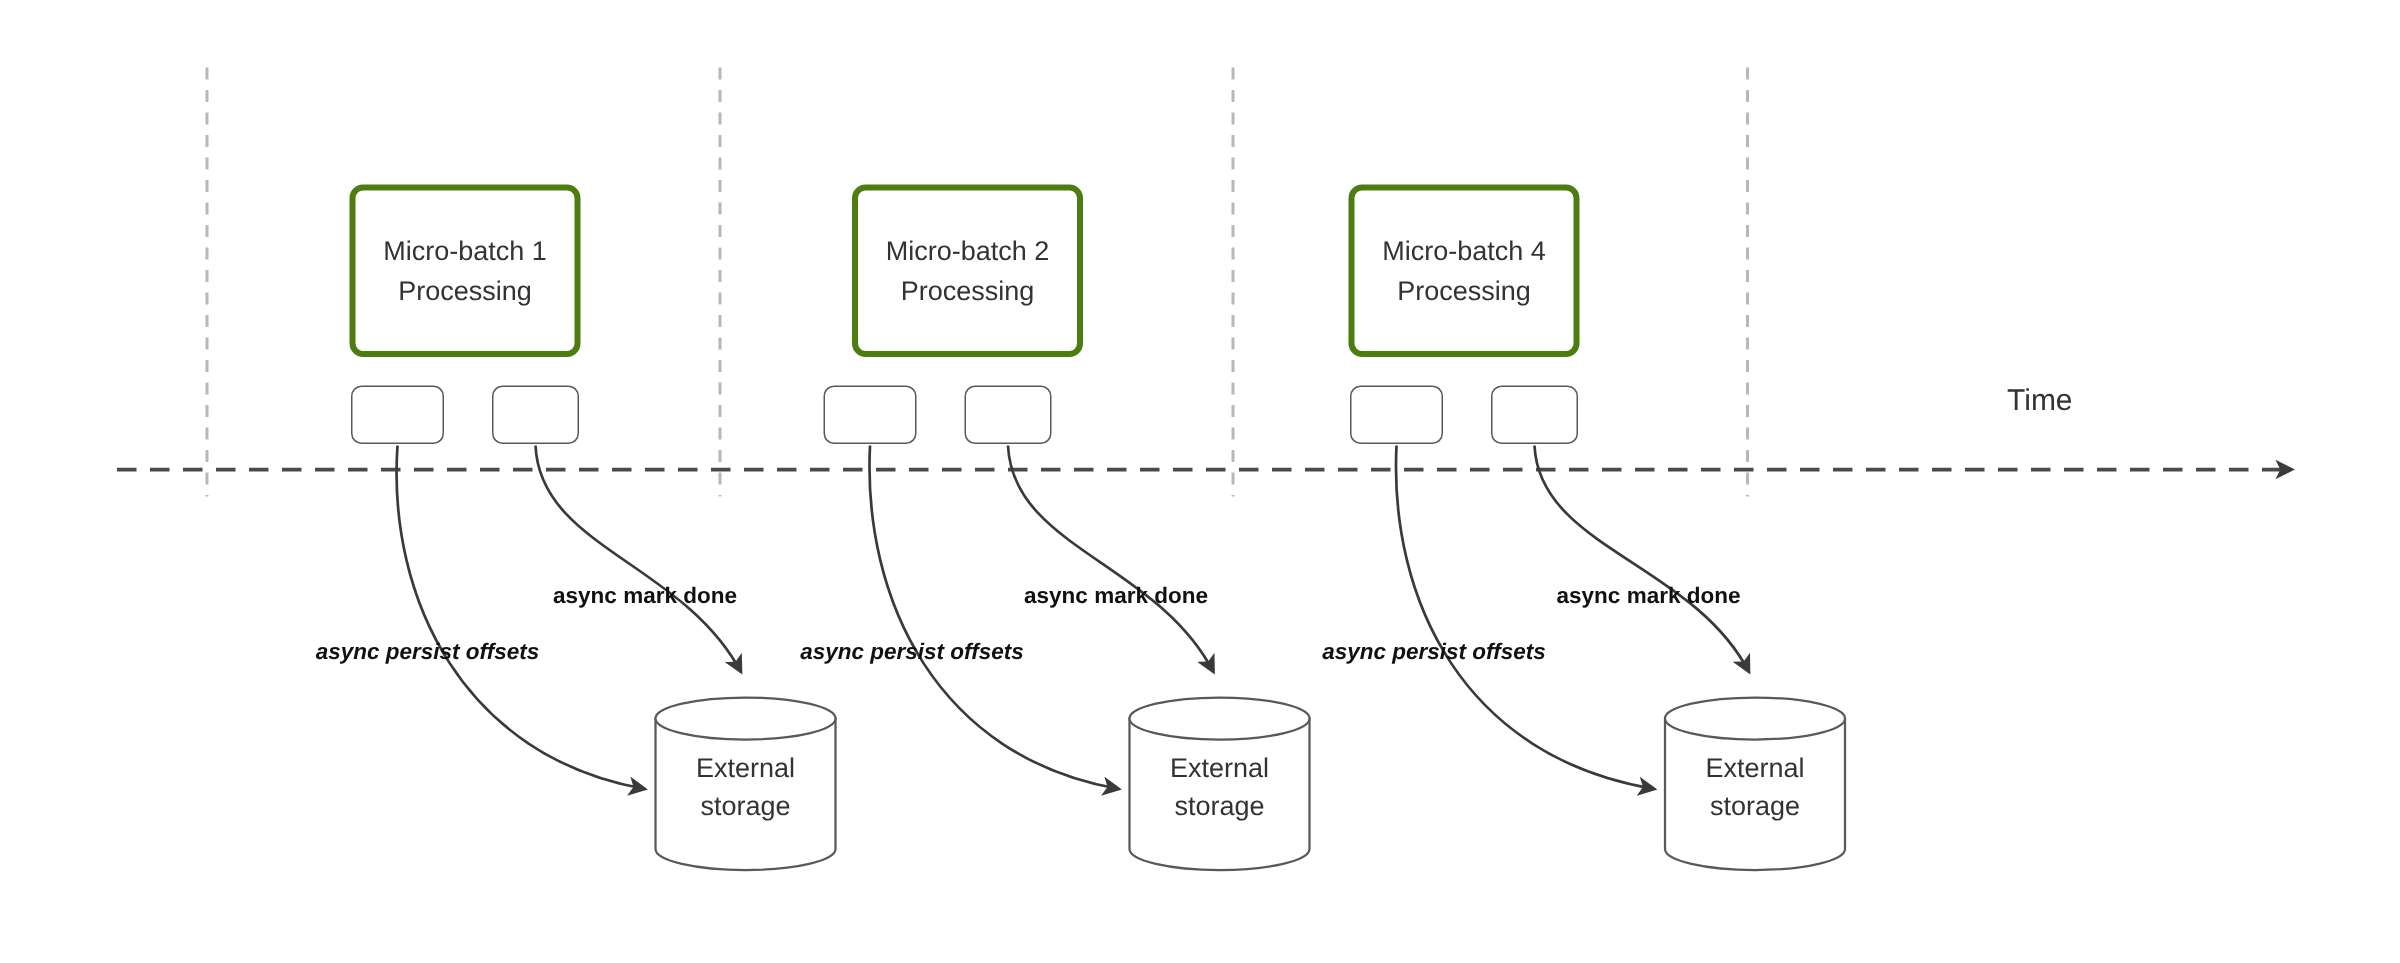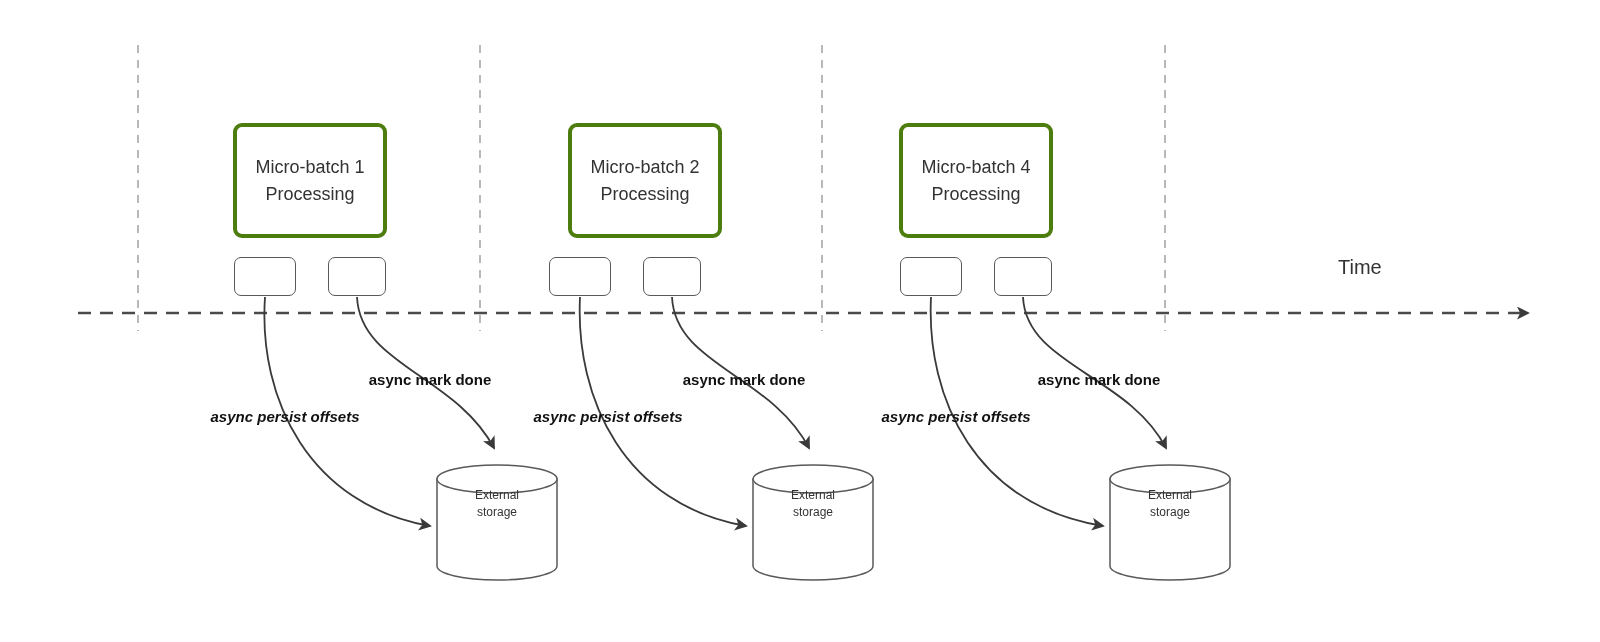--- a/index.html
+++ b/index.html
@@ -14,27 +14,27 @@
     white-space:pre-line; line-height:1.5;
   }
   .task-box {
     position:absolute; top:257px; height:39px;
     background:#ffffff; border:1px solid #595959; border-radius:7px;
   }
   .task-left  { width:62px; }
   .task-right { width:58px; }
   .arrow-label {
     position:absolute; transform:translateX(-50%);
-    font-size:15px; font-weight:bold; color:#111111; white-space:nowrap;
+    font-size:15px; font-weight:bold; color:#111111; white-space:nowrap;margin-top:18px;
   }
   .persist-label { top:408px;font-style:italic; }
   .markdone-label { top:371px; }
   .storage-label {
-    position:absolute; top:487px; transform:translateX(-50%);
-    text-align:center; font-size:12px; color:#333333;
+    position:absolute; top:500px; transform:translateX(-50%);
+    text-align:center; font-size:18px; color:#333333;
     white-space:pre-line; line-height:1.4;
   }
   .time-label { position:absolute; left:1338px; top:256px; font-size:20px; color:#333333; }
 </style>
 </head>
 <body>
 
 <div class="canvas">
 
   <svg class="svg-layer" width="1600" height="642" viewBox="0 0 1600 642">

